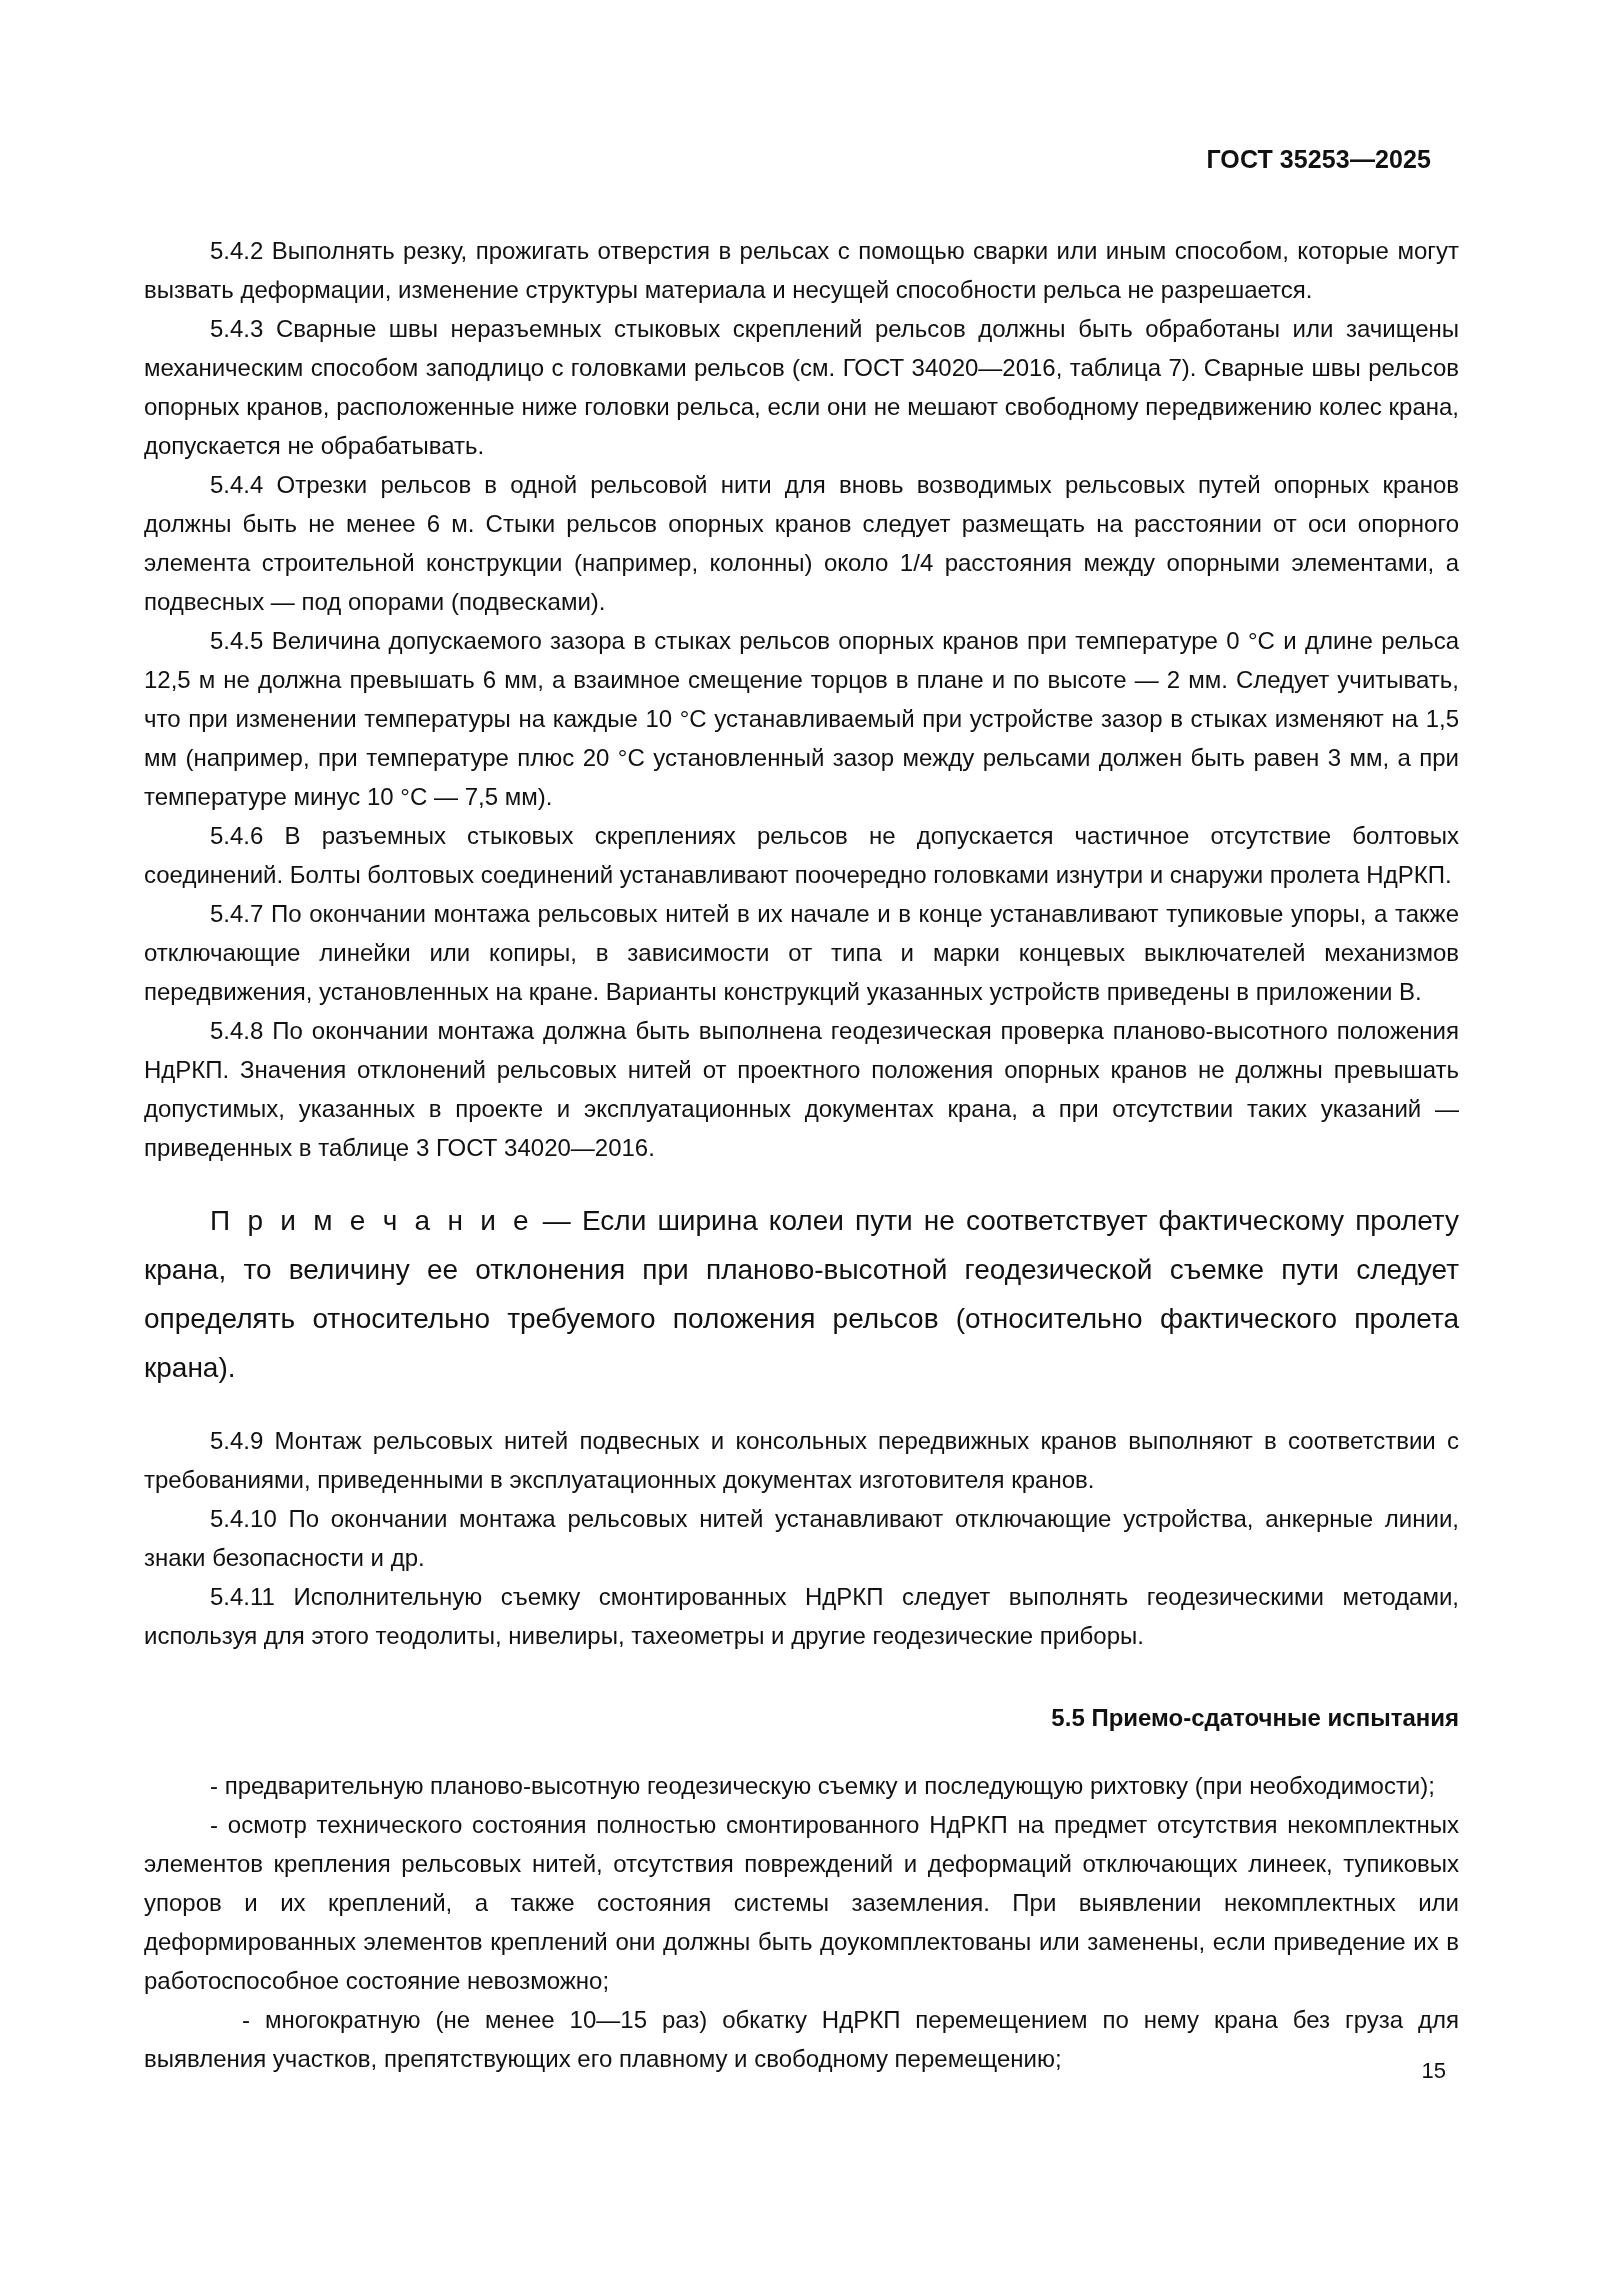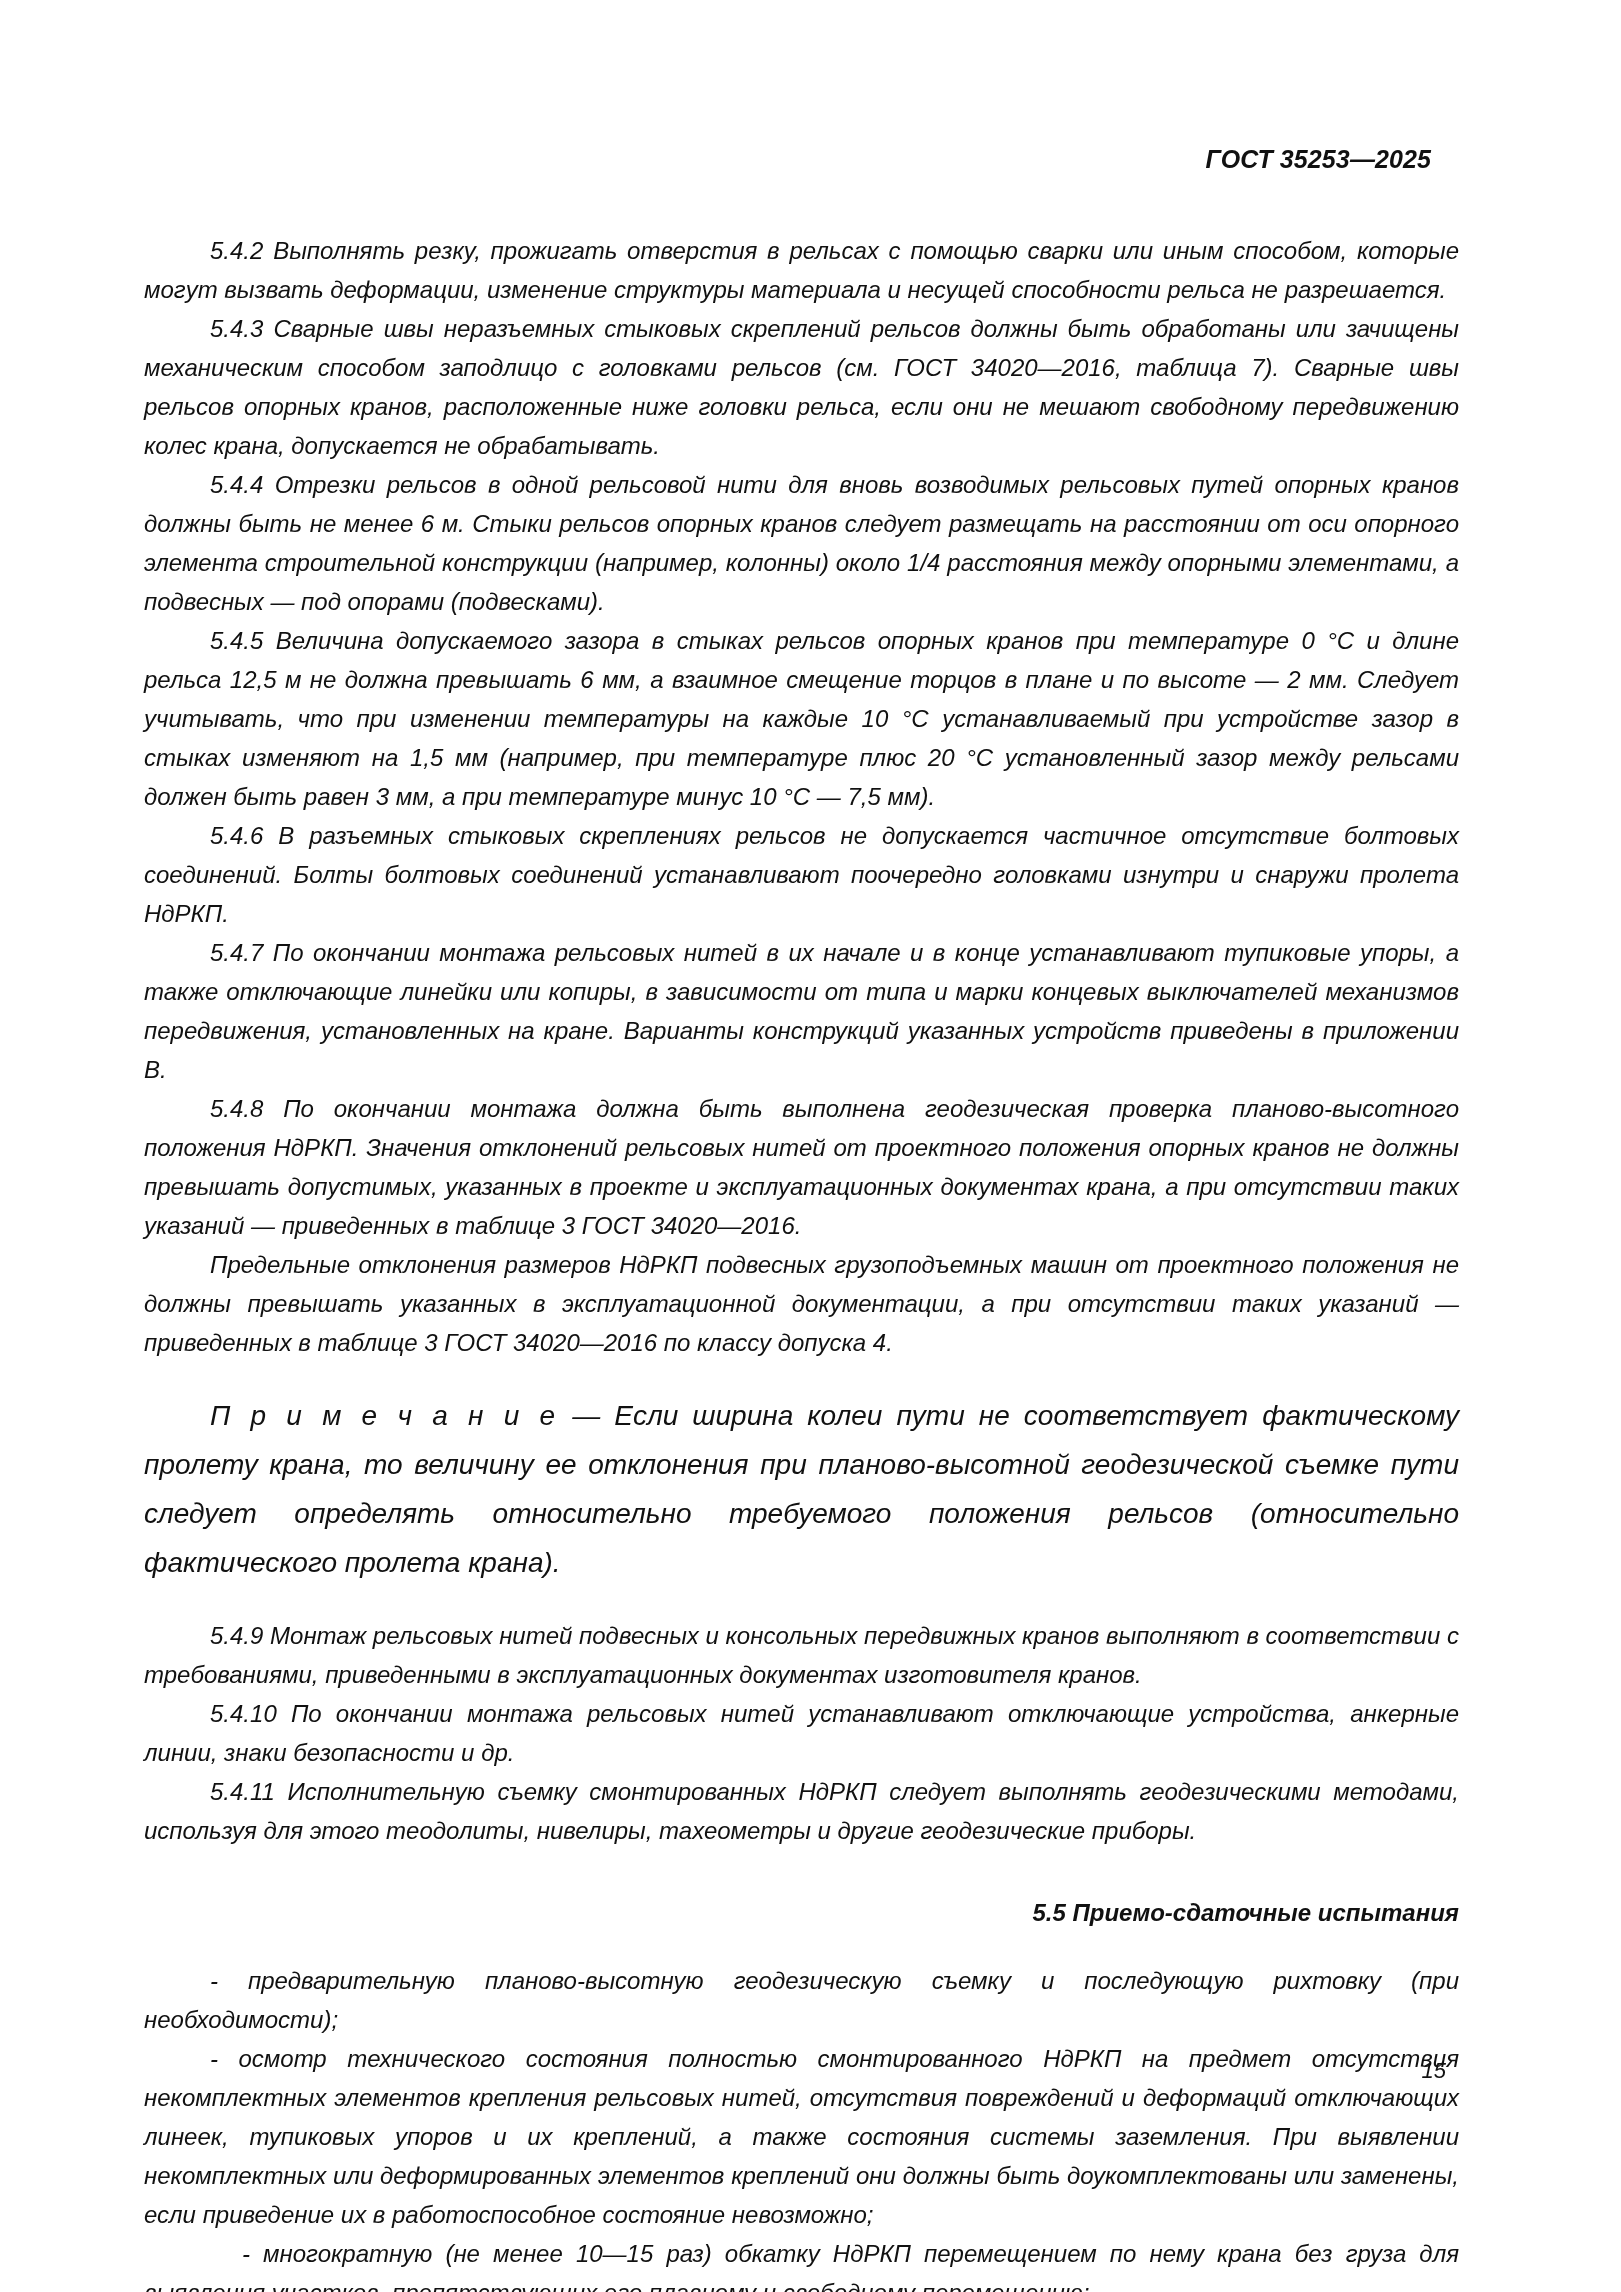--- a/index.html
+++ b/index.html
@@ -16,21 +16,20 @@
     overflow: hidden;
   }
 
   .page {
     position: absolute;
     left: 0; top: 0;
     width: 1621px;
     height: 2293px;
     box-sizing: border-box;
     padding: 0;
-    font-style: italic;
   }
 
   .header {
     position: absolute;
     top: 145px;
     right: 190px;
     font-size: 25px;
     font-weight: bold;
     letter-spacing: 0.1px;
     white-space: nowrap;
@@ -112,21 +111,20 @@
     <p class="indent">5.4.4 Отрезки рельсов в одной рельсовой нити для вновь возводимых рельсовых путей опорных кранов должны быть не менее 6 м. Стыки рельсов опорных кранов следует размещать на расстоянии от оси опорного элемента строительной конструкции (например, колонны) около 1/4 расстояния между опорными элементами, а подвесных — под опорами (подвесками).</p>
 
     <p class="indent">5.4.5 Величина допускаемого зазора в стыках рельсов опорных кранов при температуре 0 °С и длине рельса 12,5 м не должна превышать 6 мм, а взаимное смещение торцов в плане и по высоте — 2 мм. Следует учитывать, что при изменении температуры на каждые 10 °С устанавливаемый при устройстве зазор в стыках изменяют на 1,5 мм (например, при температуре плюс 20 °С установленный зазор между рельсами должен быть равен 3 мм, а при температуре минус 10 °С — 7,5 мм).</p>
 
     <p class="indent">5.4.6 В разъемных стыковых скреплениях рельсов не допускается частичное отсутствие болтовых соединений. Болты болтовых соединений устанавливают поочередно головками изнутри и снаружи пролета НдРКП.</p>
 
     <p class="indent">5.4.7 По окончании монтажа рельсовых нитей в их начале и в конце устанавливают тупиковые упоры, а также отключающие линейки или копиры, в зависимости от типа и марки концевых выключателей механизмов передвижения, установленных на кране. Варианты конструкций указанных устройств приведены в приложении В.</p>
 
     <p class="indent">5.4.8 По окончании монтажа должна быть выполнена геодезическая проверка планово-высотного положения НдРКП. Значения отклонений рельсовых нитей от проектного положения опорных кранов не должны превышать допустимых, указанных в проекте и эксплуатационных документах крана, а при отсутствии таких указаний — приведенных в таблице 3 ГОСТ 34020—2016.</p>
 
-    <p class="indent">Предельные отклонения размеров НдРКП подвесных грузоподъемных машин от проектного положения не должны превышать указанных в эксплуатационной документации, а при отсутствии таких указаний — приведенных в таблице 3 ГОСТ 34020—2016 по классу допуска 4.</p>
 
     <div class="gap-md"></div>
 
     <p class="note"><span class="note-label">П р и м е ч а н и е</span><span class="note-dash"> — </span><span> Если ширина колеи пути не соответствует фактическому пролету крана, то величину ее отклонения при планово-высотной геодезической съемке пути следует определять относительно требуемого положения рельсов (относительно фактического пролета крана).</span></p>
 
     <div class="gap-md"></div>
 
     <p class="indent">5.4.9 Монтаж рельсовых нитей подвесных и консольных передвижных кранов выполняют в соответствии с требованиями, приведенными в эксплуатационных документах изготовителя кранов.</p>
 
     <p class="indent">5.4.10 По окончании монтажа рельсовых нитей устанавливают отключающие устройства, анкерные линии, знаки безопасности и др.</p>

